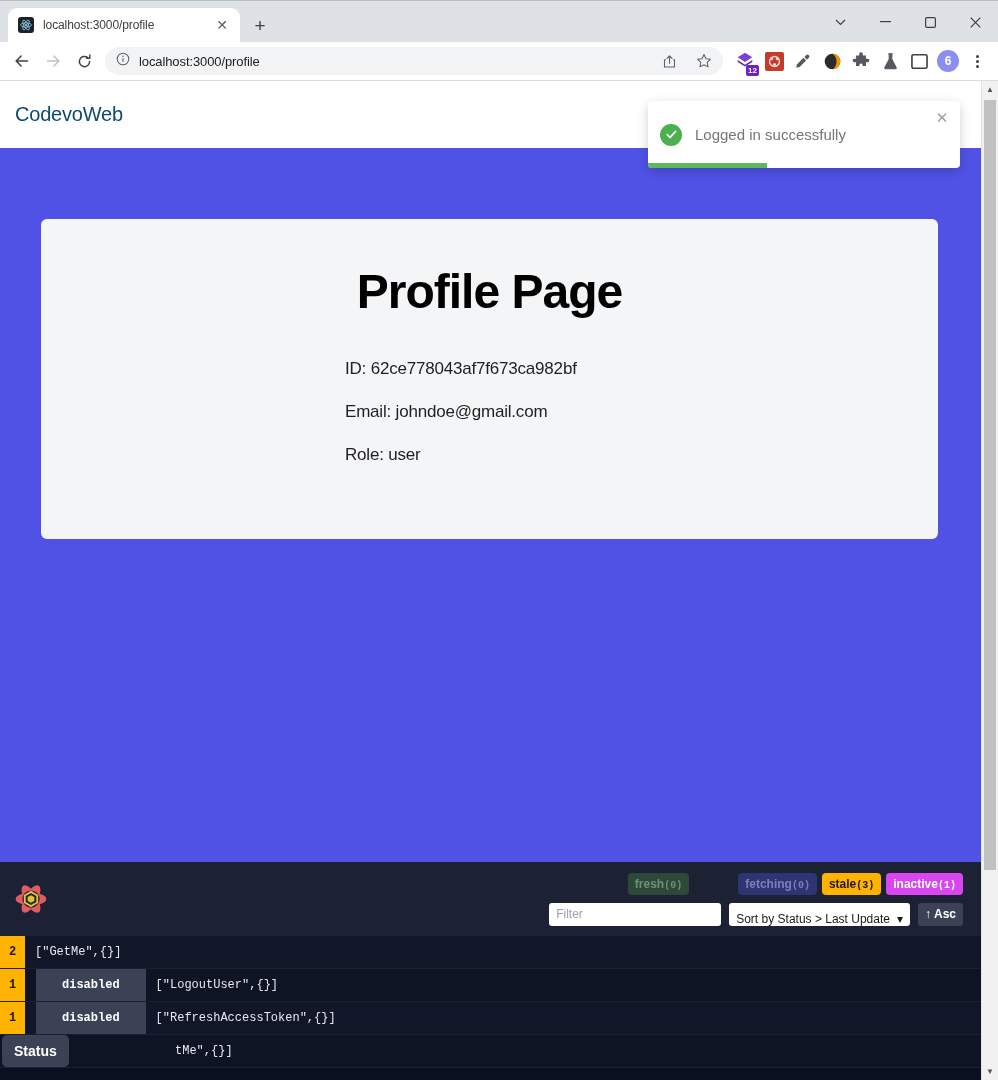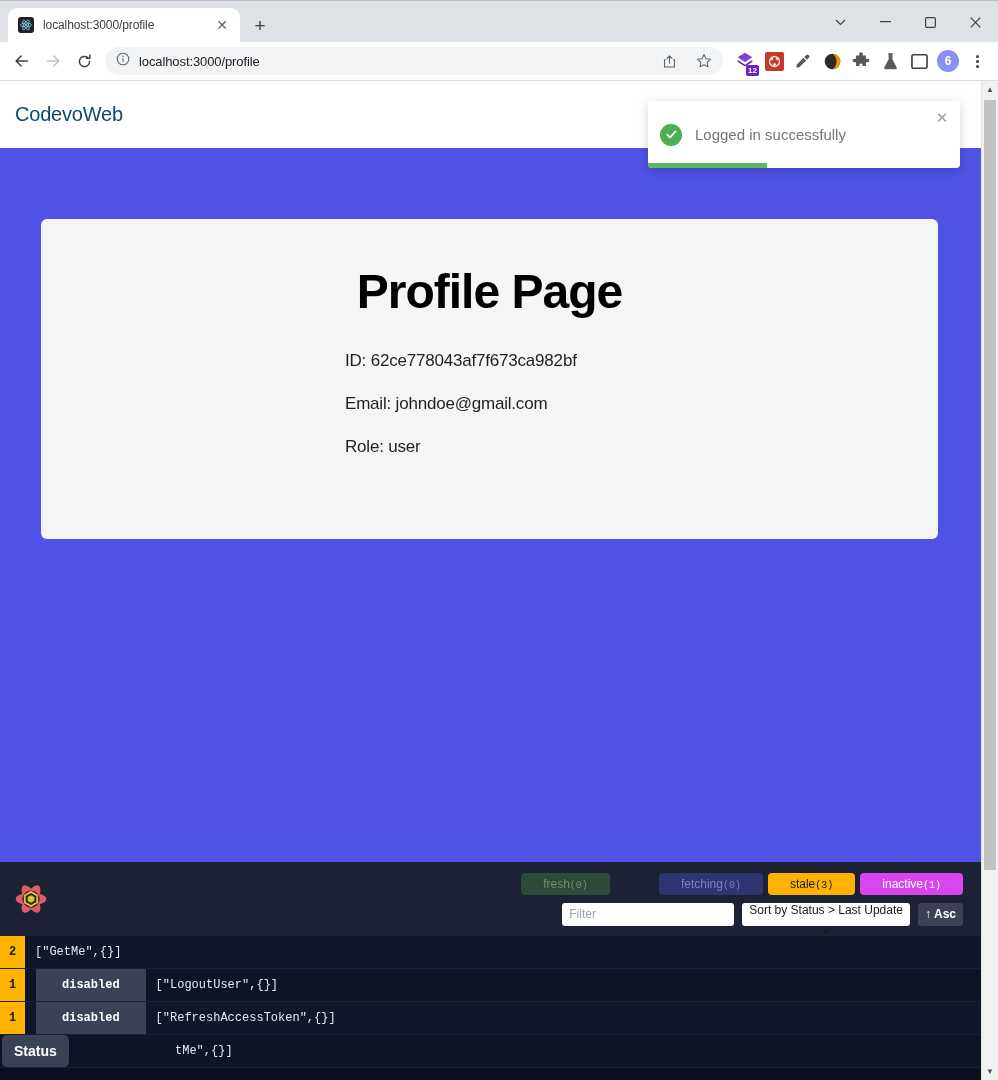--- a/index.html
+++ b/index.html
@@ -98,21 +98,21 @@
   .brand { font-size: 20px; color: #0c4a6e; letter-spacing: -0.2px; }
   .nav-links { display: flex; gap: 22px; font-size: 15px; color: #2a2a2a; padding-right: 8px;}
 
   .content { flex: 1; padding: 71px 41px 0 41px; }
   .card {
     background: #f4f5f7; border-radius: 6px; padding: 45px 0 42px 0;
     width: 897px; min-height: 320px;
   }
   .card h1 {
     font-size: 48px; font-weight: 800; color: #000; text-align: center;
-    letter-spacing: -1px; margin-bottom: 32px;
+    letter-spacing: -1px; margin-bottom: 40px;
   }
   .card p {
     font-size: 17px; color: #1f1f1f; padding-left: 304px; margin-bottom: 23px;
     letter-spacing: -0.2px;
   }
 
   
   .toast {
     position: absolute; top: 20px; right: 21px; width: 312px; height: 67px;
     background: #ffffff; border-radius: 4px; box-shadow: 0 3px 11px rgba(0,0,0,.18);
@@ -140,39 +140,38 @@
     z-index: 30; display: flex; flex-direction: column;
   }
   .rqdt-head {
     height: 74px; background: #1c2133; display: flex; align-items: center;
     padding: 0 18px 0 8px; justify-content: space-between; flex: 0 0 74px;
   }
   .rq-logo { width: 46px; height: 46px; flex: 0 0 46px; }
   .rqdt-ctrl { display: flex; flex-direction: column; gap: 8px; align-items: flex-end; }
   .status-row { display: flex; gap: 5px; }
   .pill {
-    font-size: 12px; font-weight: normal; border-radius: 4px; padding: 4px 22px;
+    font-size: 12px; font-weight: bold; border-radius: 4px; padding: 4px 7px;
     font-family: "Liberation Sans", sans-serif;
   }
   .pill .cnt { font-size: 10px; font-family: "Liberation Mono", monospace; }
   .pill.fresh { background: #2c4a37; color: #6f8f7c; }
   .pill.fetching { background: #2f3473; color: #7b80b8; margin-left: 44px; }
   .pill.stale { background: #ffb200; color: #1a1a1a; }
   .pill.inactive { background: #d946ef; color: #ffffff; }
   .ctrl-row { display: flex; gap: 8px; align-items: center; }
   .filter-box {
     width: 172px; height: 23px; background: #fff; border-radius: 3px;
     font-size: 12px; color: #9aa0ad; display: flex; align-items: center;
     padding: 0 7px; font-family: "Liberation Sans", sans-serif;
   }
   .sort-box {
     height: 23px; background: #fff; border-radius: 3px; font-size: 12px;
-    color: #1a1a1a; display: flex; align-items: center; padding: 0 7px; gap: 7px;
+    color: #1a1a1a; display: flex; align-items: flex-end; padding: 0 7px; gap: 7px;
     font-family: "Liberation Sans", sans-serif;
-    flex-direction: column;
   }
   .asc-btn {
     height: 23px; background: #3b4255; border-radius: 3px; color: #fff;
     font-size: 12px; font-weight: bold; display: flex; align-items: center;
     padding: 0 7px; gap: 3px; font-family: "Liberation Sans", sans-serif;
   }
   .qrow {
     height: 33px; display: flex; align-items: stretch;
     border-bottom: 1px solid #1b2133; background: #0f1424;
   }

